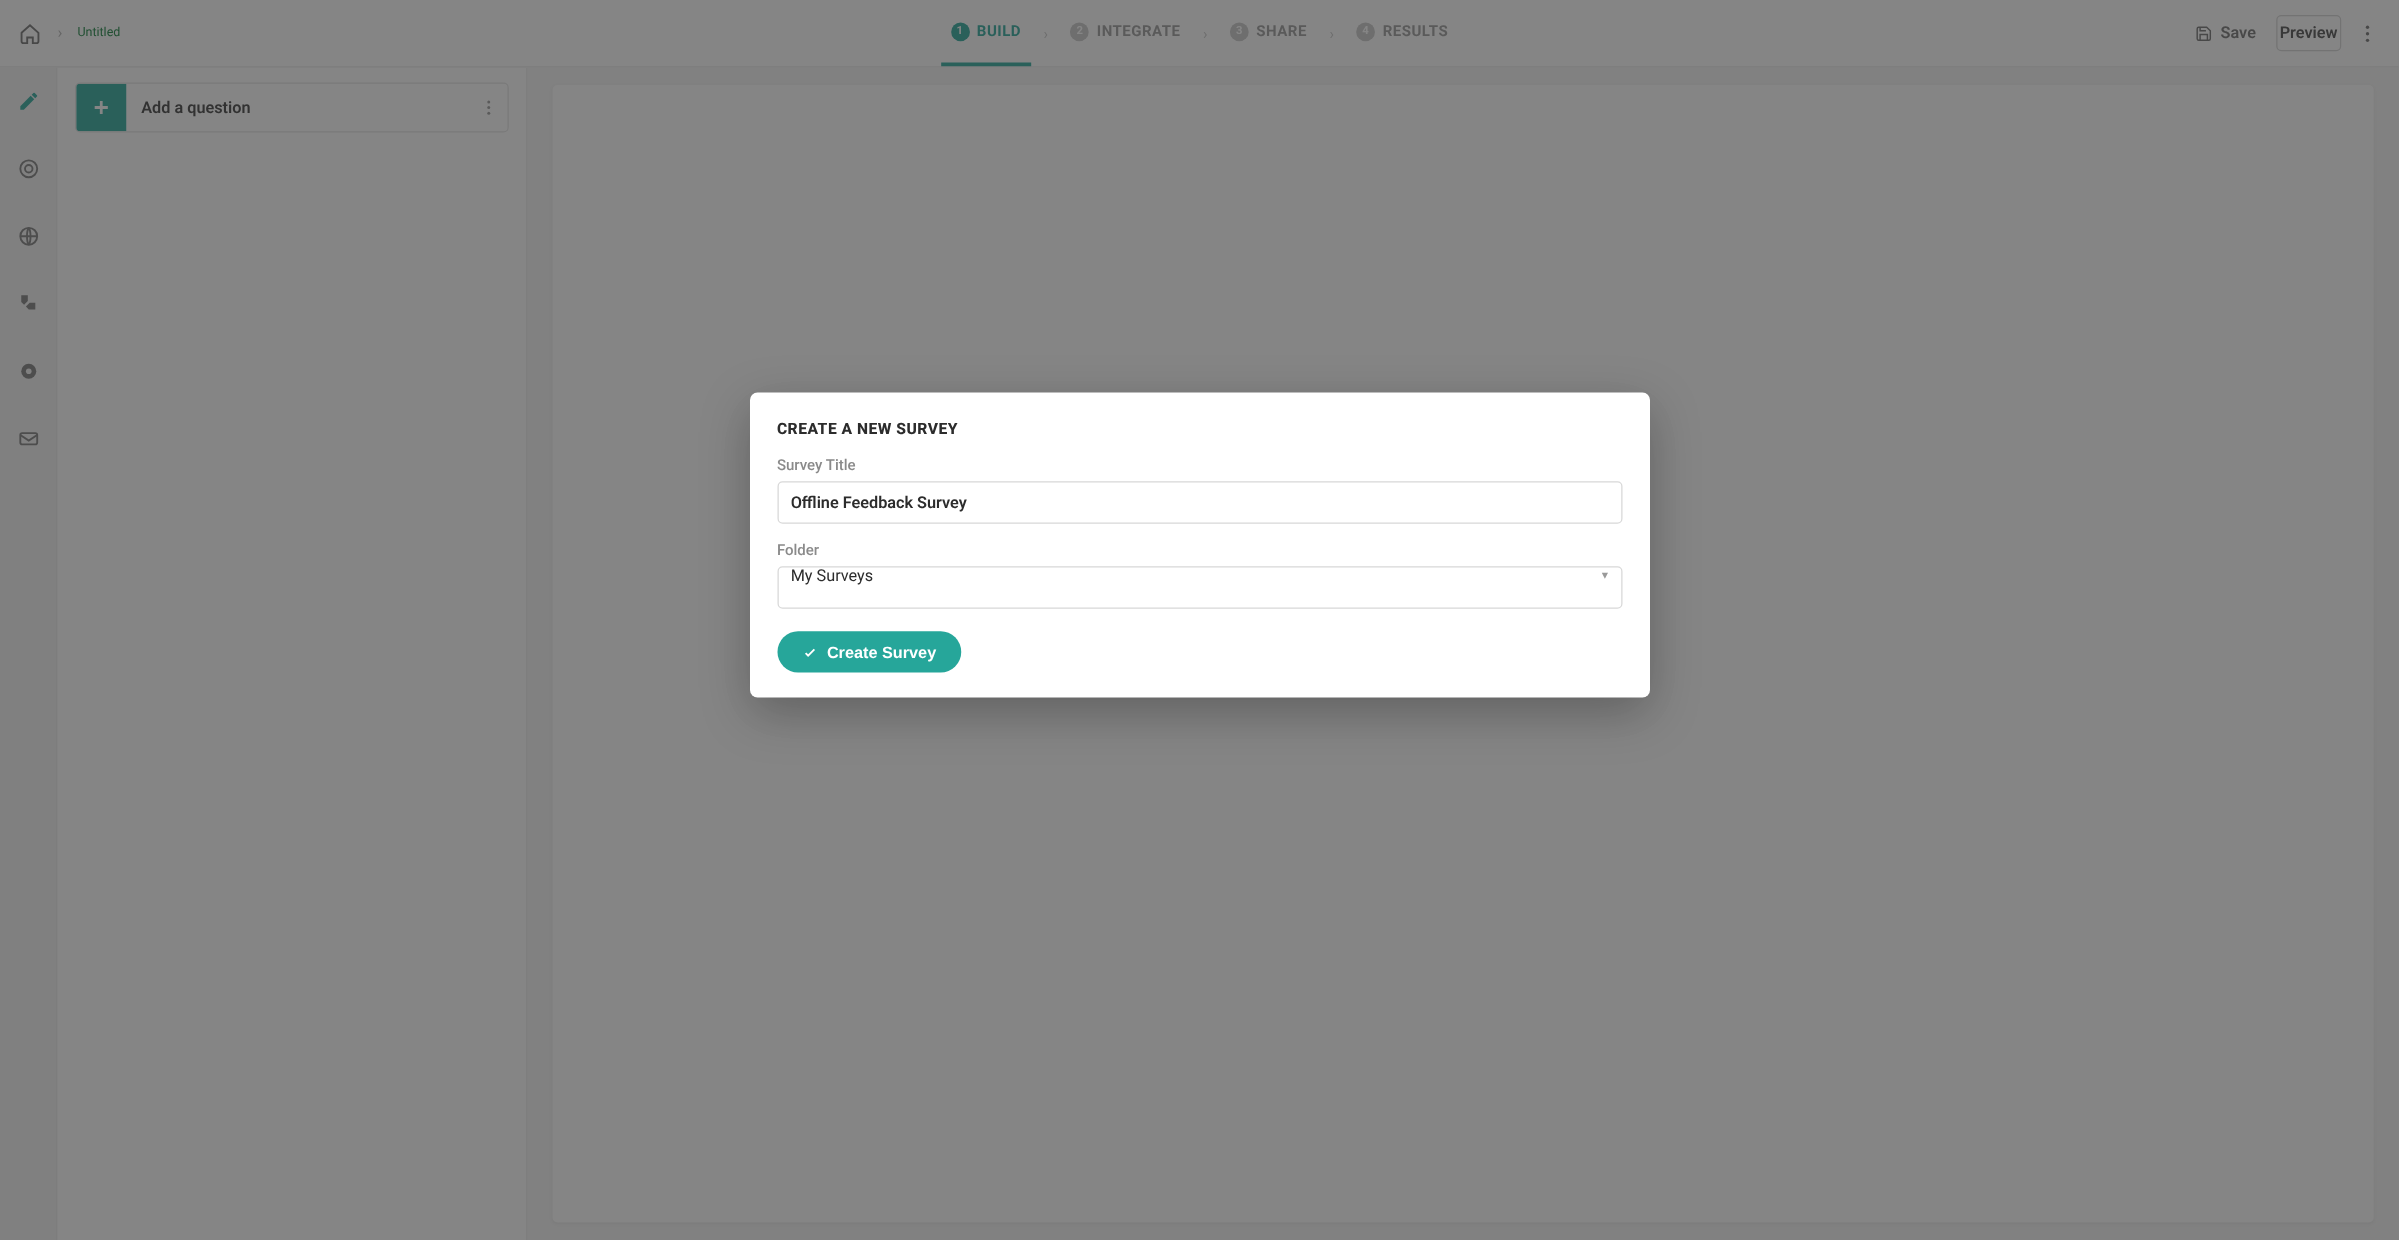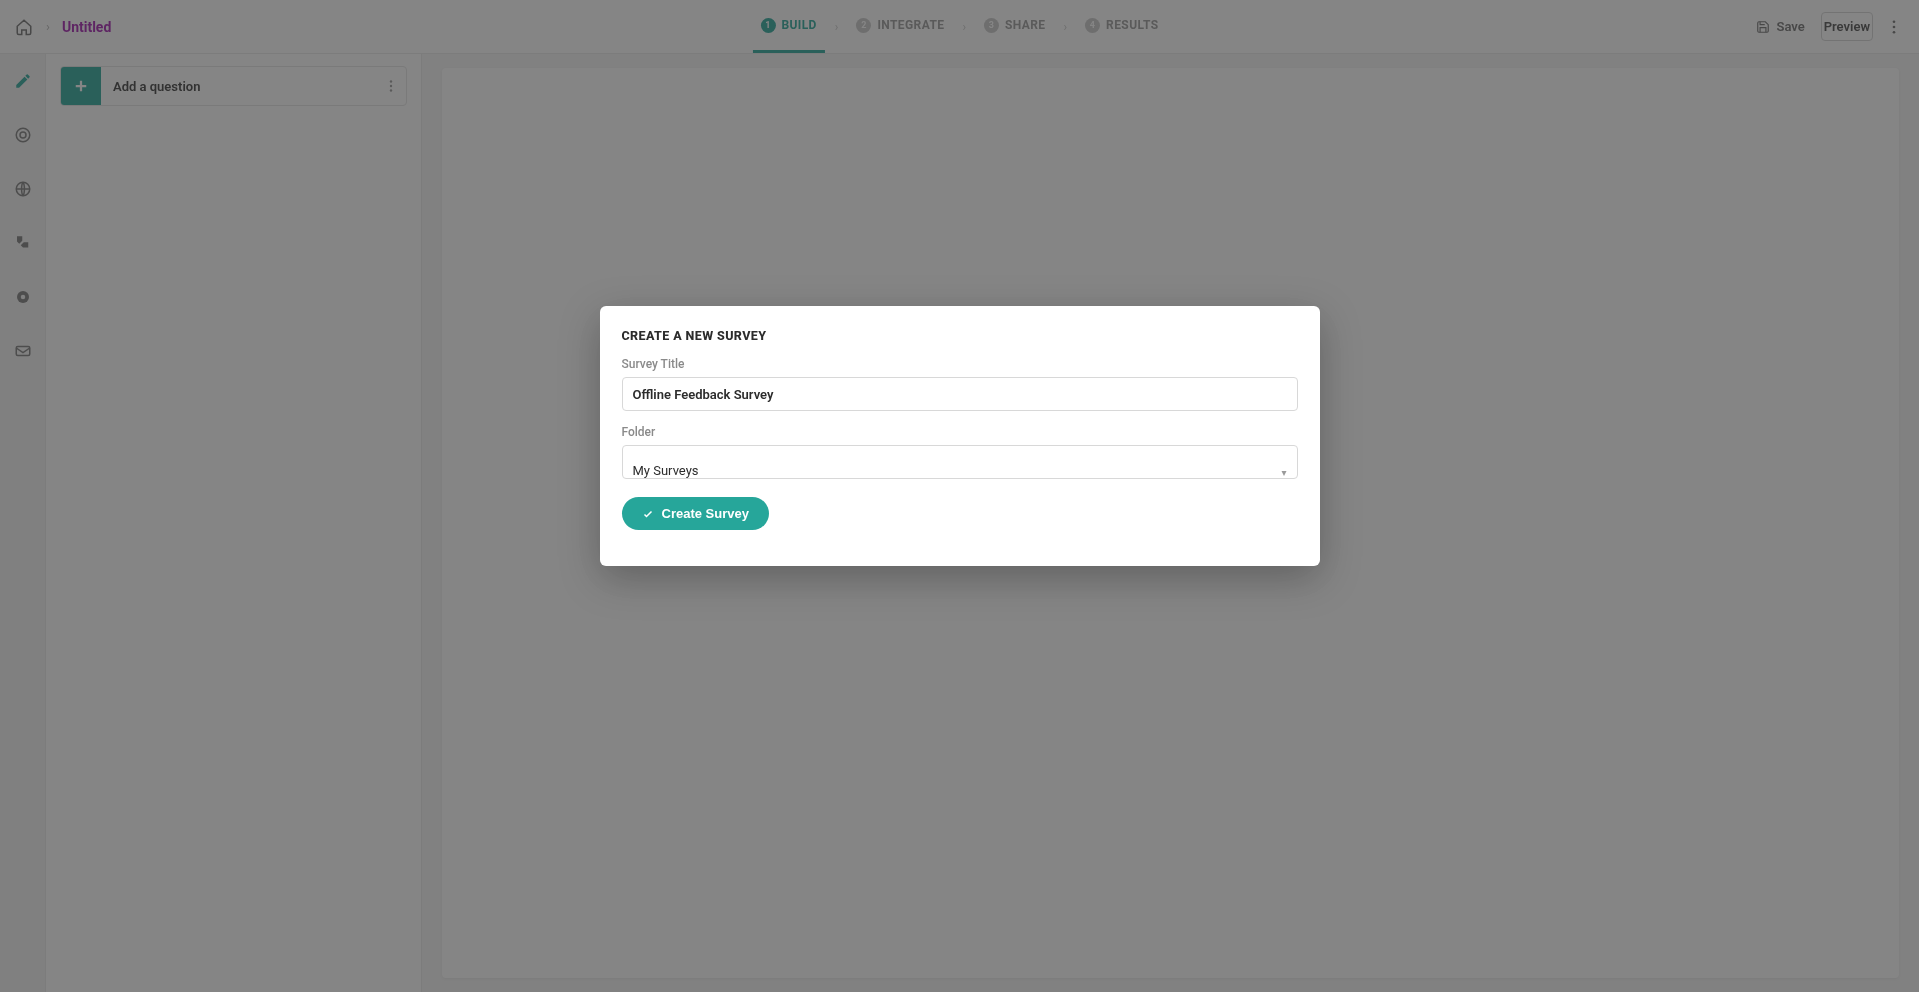--- a/index.html
+++ b/index.html
@@ -36,21 +36,21 @@
     display: flex; align-items: center; gap: 8px;
   }
   .icon-btn {
     width: 28px; height: 28px;
     display: flex; align-items: center; justify-content: center;
     color: #6f6f6f;
     cursor: pointer;
     border-radius: 4px;
   }
   .crumb-title {
-    font-size: 14px; font-weight: 700; color: #a21caf;
+    font-size: 10px; font-weight: 400; color: #15803d;
     margin-left: 4px;
   }
   .chevron-sep {
     color: #b5b5b5; font-size: 13px;
   }
 
   .topbar-center {
     position: absolute; left: 50%; transform: translateX(-50%);
     display: flex; align-items: center; gap: 10px;
     height: 100%;
@@ -147,21 +147,21 @@
   }
 
   
   .overlay {
     position: fixed; inset: 0;
     background: var(--overlay);
     display: flex; align-items: center; justify-content: center;
   }
   .modal {
     width: 720px; background: #fff; border-radius: 6px;
-    padding: 22px 22px 36px;
+    padding: 22px 22px 20px;
     box-shadow: 0 12px 40px rgba(0,0,0,0.28);
     margin-top: -120px;
   }
   .modal-title {
     font-size: 12.5px; font-weight: 800; letter-spacing: 0.4px;
     color: #2c2c2c; margin: 0 0 14px 0;
   }
   .form-label {
     font-size: 12px; color: #8a8a8a; font-weight: 500;
     margin-bottom: 6px; margin-top: 14px;
@@ -173,21 +173,21 @@
     padding: 0 10px; font-size: 13px; font-weight: 600; color: #2c2c2c;
     font-family: inherit;
   }
   .select-wrap {
     position: relative;
   }
   .select-input {
     width: 100%; height: 34px;
     border: 1px solid #d8d8d8; border-radius: 4px;
     padding: 0 10px; font-size: 13px; color: #2c2c2c;
-    display: flex; align-items: flex-end; justify-content: space-between;
+    display: flex; align-items: flex-start; justify-content: space-between;
     cursor: pointer;
   }
   .select-caret { color: #9a9a9a; font-size: 10px; }
   .hint {
     display: flex; align-items: center; gap: 6px;
     font-size: 11px; color: #8a8a8a; margin-top: 8px;
   }
   .modal-footer {
     display: flex; justify-content: flex-start; margin-top: 18px;
   }

